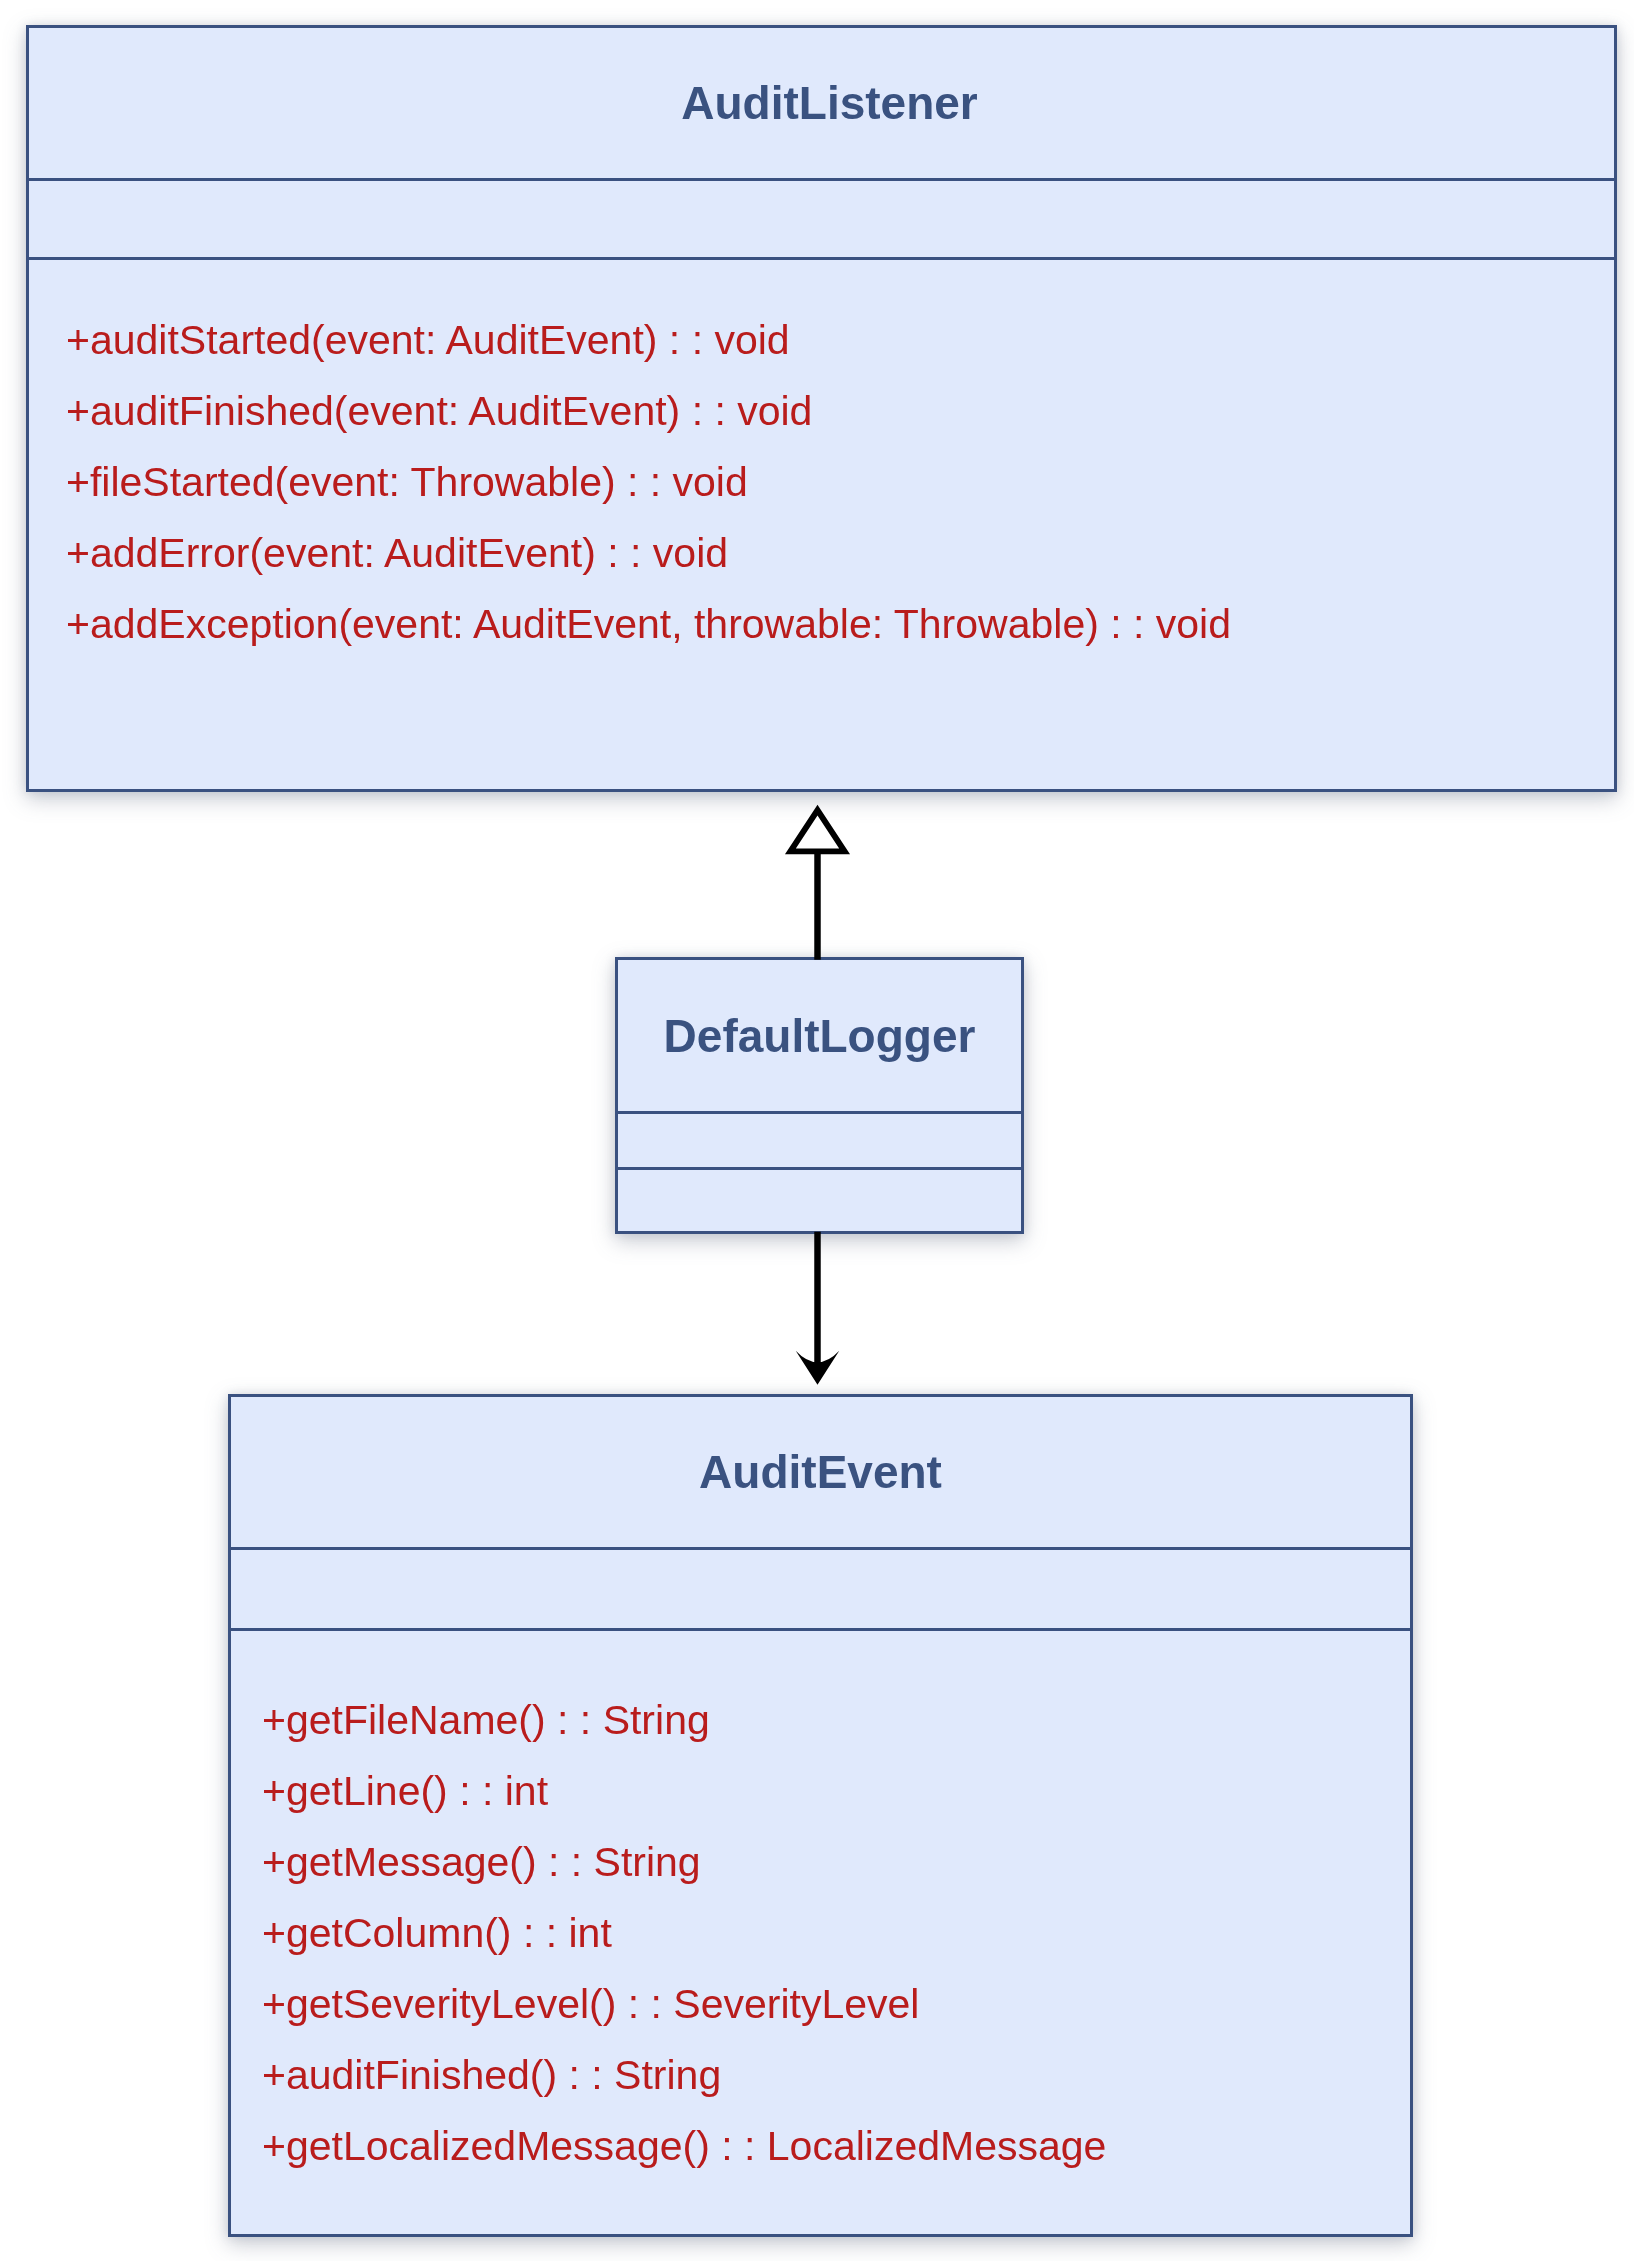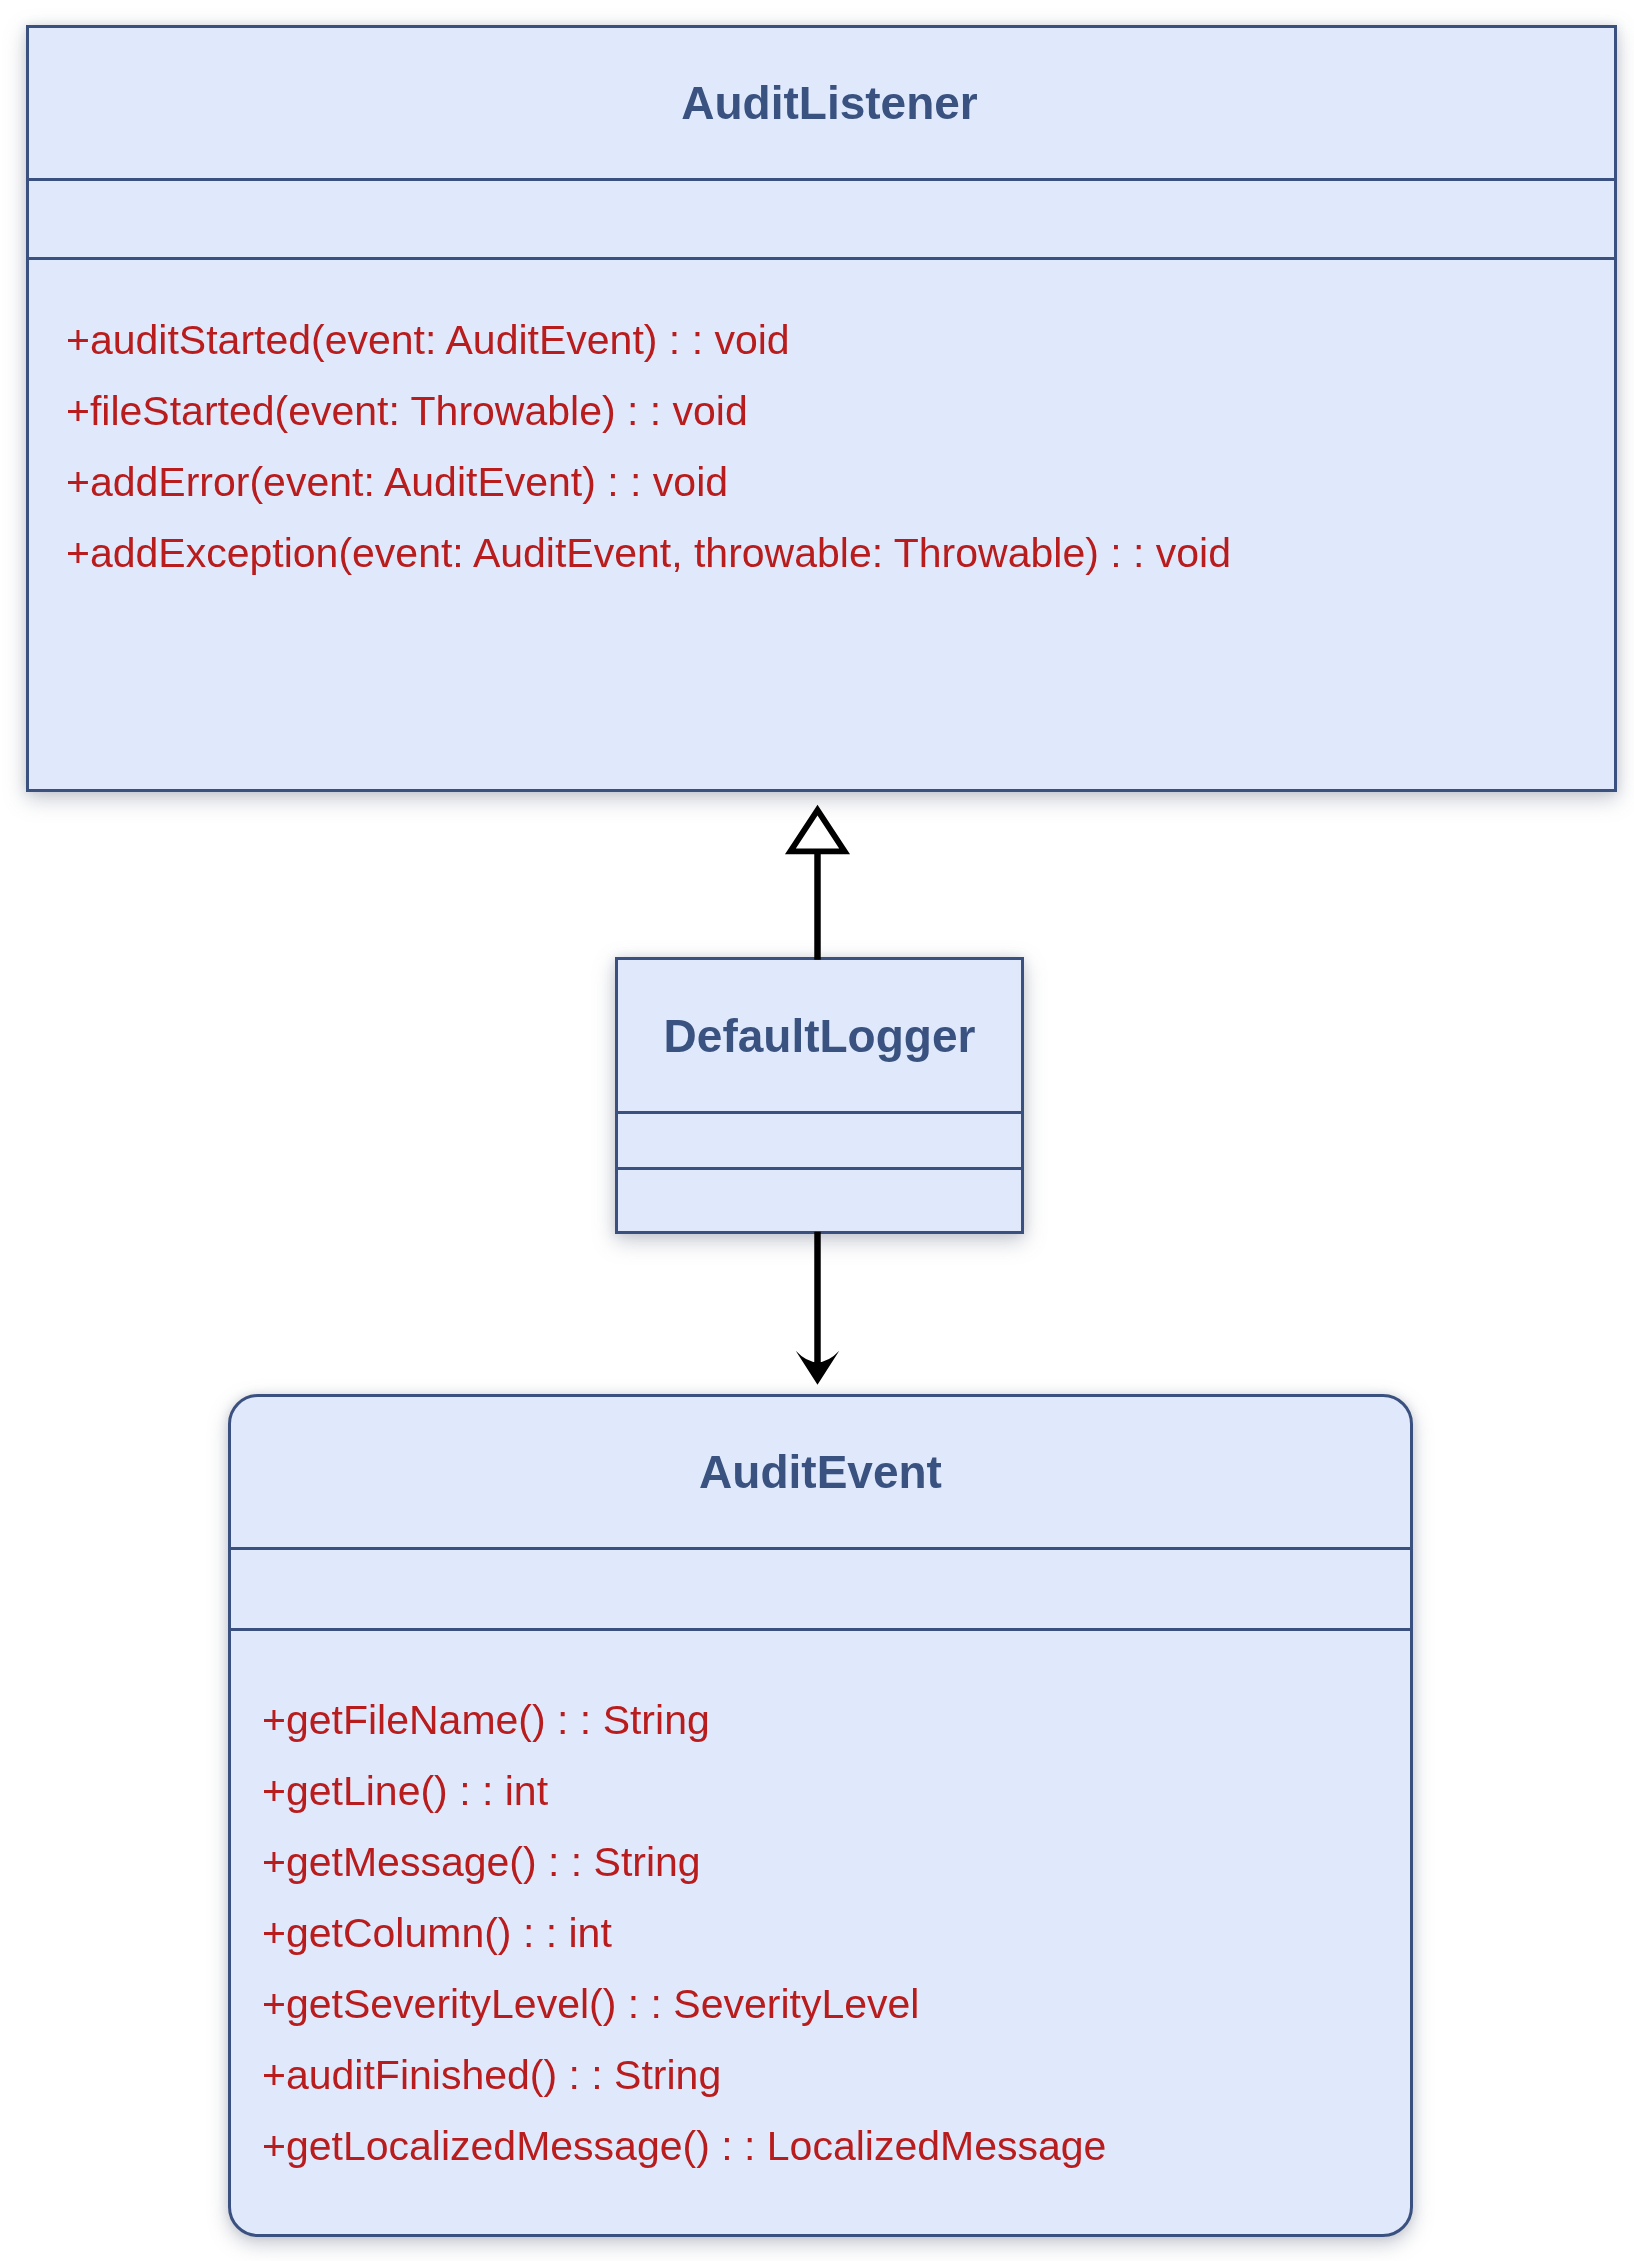--- a/index.html
+++ b/index.html
@@ -60,21 +60,21 @@
   
   #cls-auditlistener { left: 26px; top: 25px; width: 1591px; height: 767px; }
   #cls-auditlistener .c-title   { height: 150px; margin-left: 16px; }
   #cls-auditlistener .c-attrs   { height: 82px; }
   #cls-auditlistener .c-methods { padding: 45px 11.8px 0 37px; }
   
   #cls-defaultlogger { left: 615px; top: 957px; width: 409px; height: 277px; }
   #cls-defaultlogger .c-title   { height: 151px; }
   #cls-defaultlogger .c-attrs   { height: 59px; }
   
-  #cls-auditevent { left: 228px; top: 1394px; width: 1185px; height: 843px; border-radius: 30px; }
+  #cls-auditevent { left: 228px; top: 1394px; width: 1185px; height: 843px; }
   #cls-auditevent .c-title   { height: 150px; }
   #cls-auditevent .c-attrs   { height: 84px; }
   #cls-auditevent .c-methods { padding: 54px 28px 0 31px; }
 
   .arrows {
     position: absolute;
     left: 0;
     top: 0;
     width: 1635px;
     height: 2261px;
@@ -86,20 +86,21 @@
 
 <div class="canvas">
 
   <section class="uml-class" id="cls-auditlistener">
     <div class="c-title">
       <span class="class-name">AuditListener</span>
     </div>
     <div class="c-attrs"></div>
     <div class="c-methods">
       <div class="method">+auditStarted(event: AuditEvent) : : void</div>
+      <div class="method">+auditFinished(event: AuditEvent) : : void</div>
       <div class="method">+fileStarted(event: Throwable) : : void</div>
       <div class="method">+addError(event: AuditEvent) : : void</div>
       <div class="method">+addException(event: AuditEvent, throwable: Throwable) : : void</div>
     </div>
   </section>
 
   <section class="uml-class" id="cls-defaultlogger">
     <div class="c-title">
       <span class="class-name">DefaultLogger</span>
     </div>

